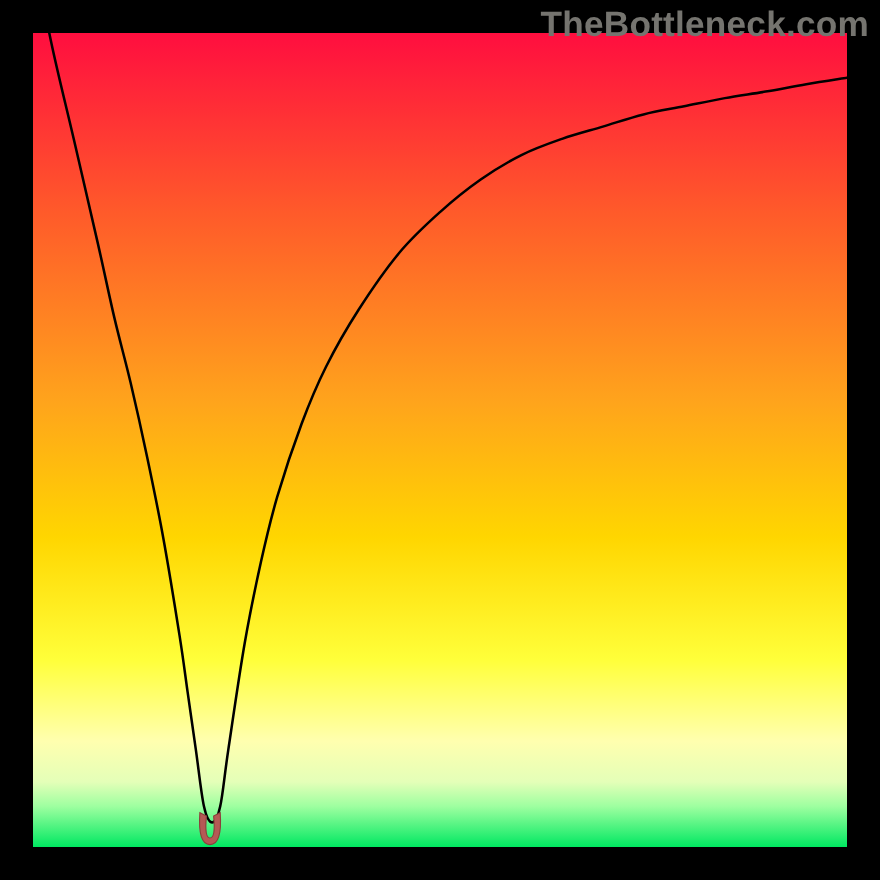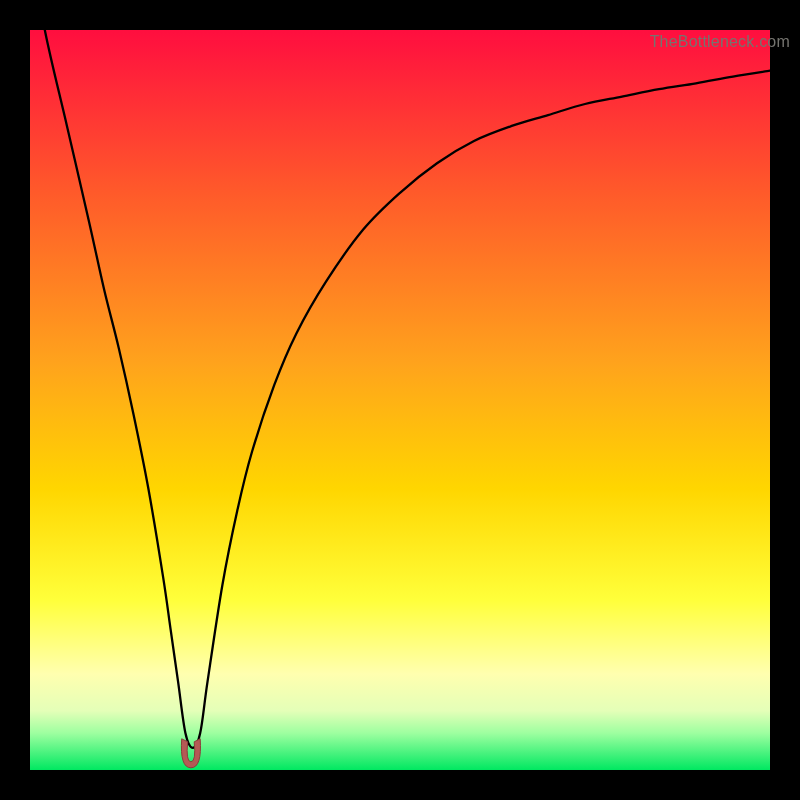--- a/index.html
+++ b/index.html
@@ -27,25 +27,24 @@
     overflow: hidden;
   }
   .plot svg {
     display: block;
   }
   .watermark {
     position: absolute;
     top: 4px;
     right: 10px;
     font-family: Arial, Helvetica, sans-serif;
-    font-size: 16px;
-    font-weight: 400;
+    font-size: 32px;
+    font-weight: 700;
     color: #75746f;
     letter-spacing: 0.2px;
-    margin-top: 29px;
   }
 </style>
 </head>
 <body>
 
 <div class="frame">
   <div class="plot">
     <svg viewBox="0 0 740 740" width="740" height="740">
       <defs>
         <linearGradient id="bgGrad" x1="0" y1="0" x2="0" y2="1">

